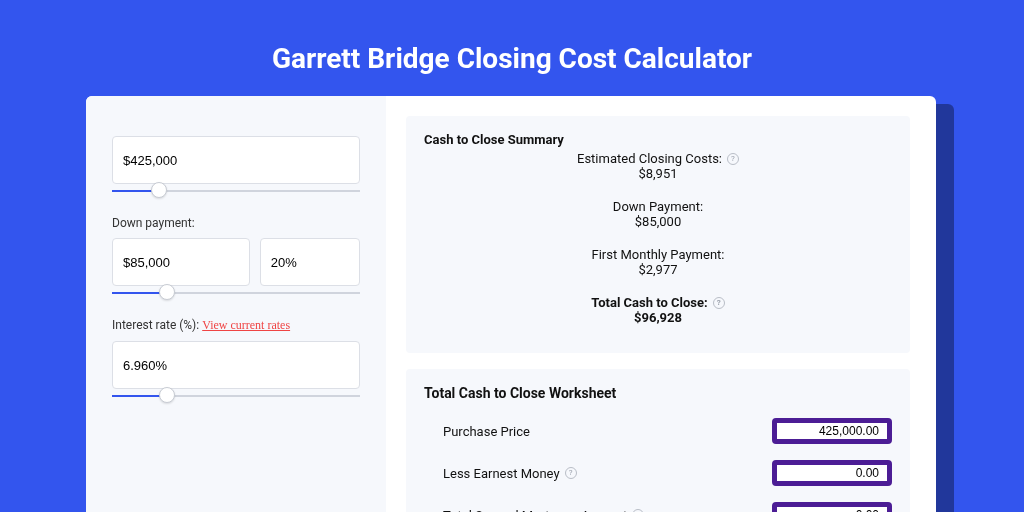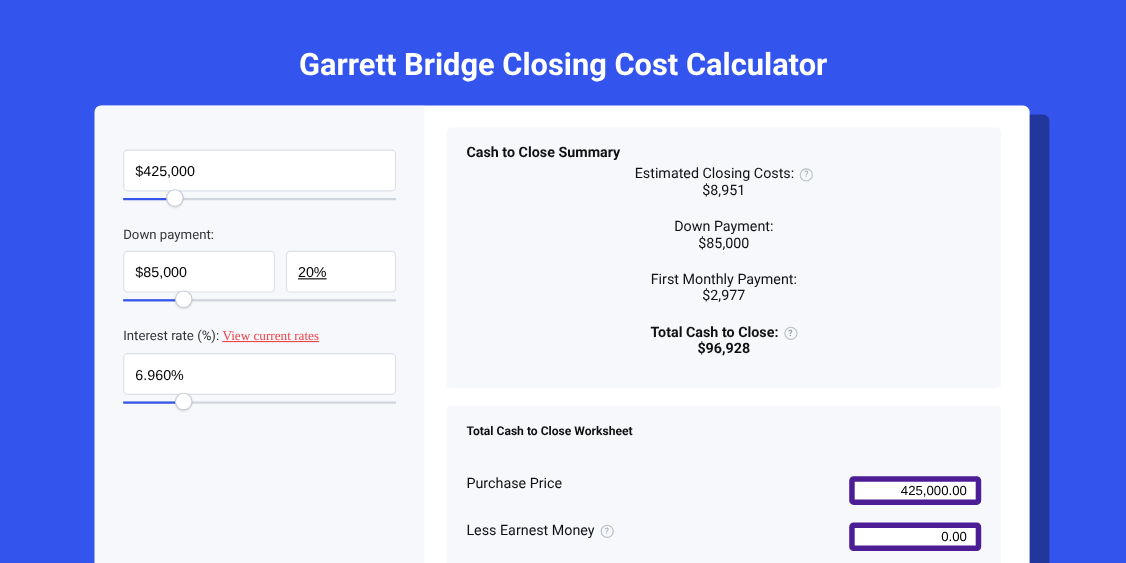--- a/index.html
+++ b/index.html
@@ -48,30 +48,30 @@
   }
   .right-panel {
     flex: 1;
     padding: 20px 26px 20px 20px;
     font-size: 13px;
   }
   .field-group { margin-bottom: 18px; }
   .field-label { font-size: 12px; color: #333; margin-bottom: 8px; display: block; }
   .text-input {
     width: 100%;
-    height: 38px;
+    height: 48px;
     border: 1px solid #dcdfe6;
     border-radius: 4px;
     padding: 0 10px;
     font-size: 13px;
     background: #fff;
   }
   .input-row { display: flex; gap: 10px; }
   .input-60 { width: 58%; }
-  .input-40 { width: 42%; text-decoration: underline; }
+  .input-40 { width: 42%; }
   .slider-wrap { position: relative; height: 14px; margin-top: 0px; }
   .slider-track {
     position: absolute;
     left: 0; right: 0; top: 6px;
     height: 2px;
     background: #d0d4dd;
   }
   .slider-fill {
     position: absolute;
     left: 0; top: 6px;
@@ -122,29 +122,30 @@
     justify-content: center;
     line-height: 1;
   }
   .worksheet-section {
     background: #f6f8fc;
     border-radius: 4px;
     padding: 16px 18px 10px 18px;
   }
   .worksheet-heading {
     font-weight: 700;
-    font-size: 11px;
-    margin-bottom: 35px;
+    font-size: 14px;
+    margin-bottom: 17px;
   }
   .worksheet-row {
     display: flex;
     justify-content: space-between;
-    align-items: flex-start;
+    align-items: center;
     margin-bottom: 16px;
     font-size: 13px;
+    margin-left: 19px;
   }
   .ws-label { display: flex; align-items: center; gap: 5px; }
   .ws-input {
     width: 120px;
     height: 26px;
     border: 5px solid #4c1d95;
     border-radius: 4px;
     background: #fff;
     text-align: right;
     padding: 0 8px;

